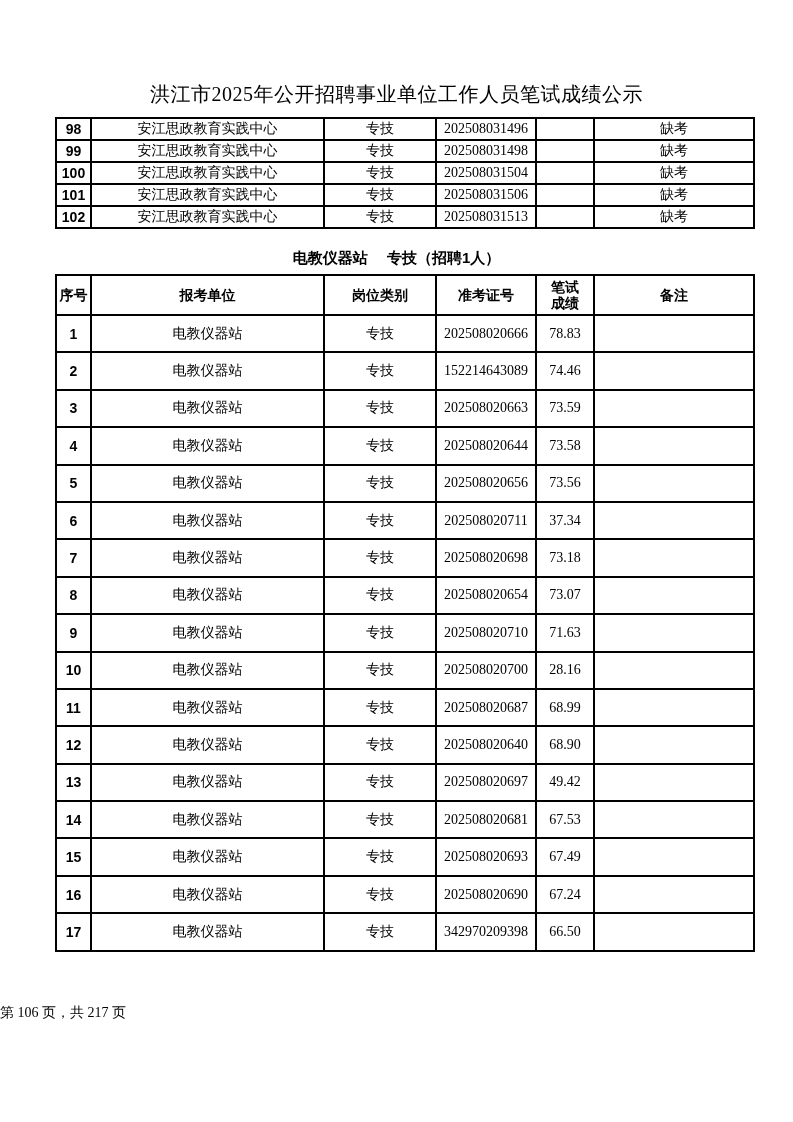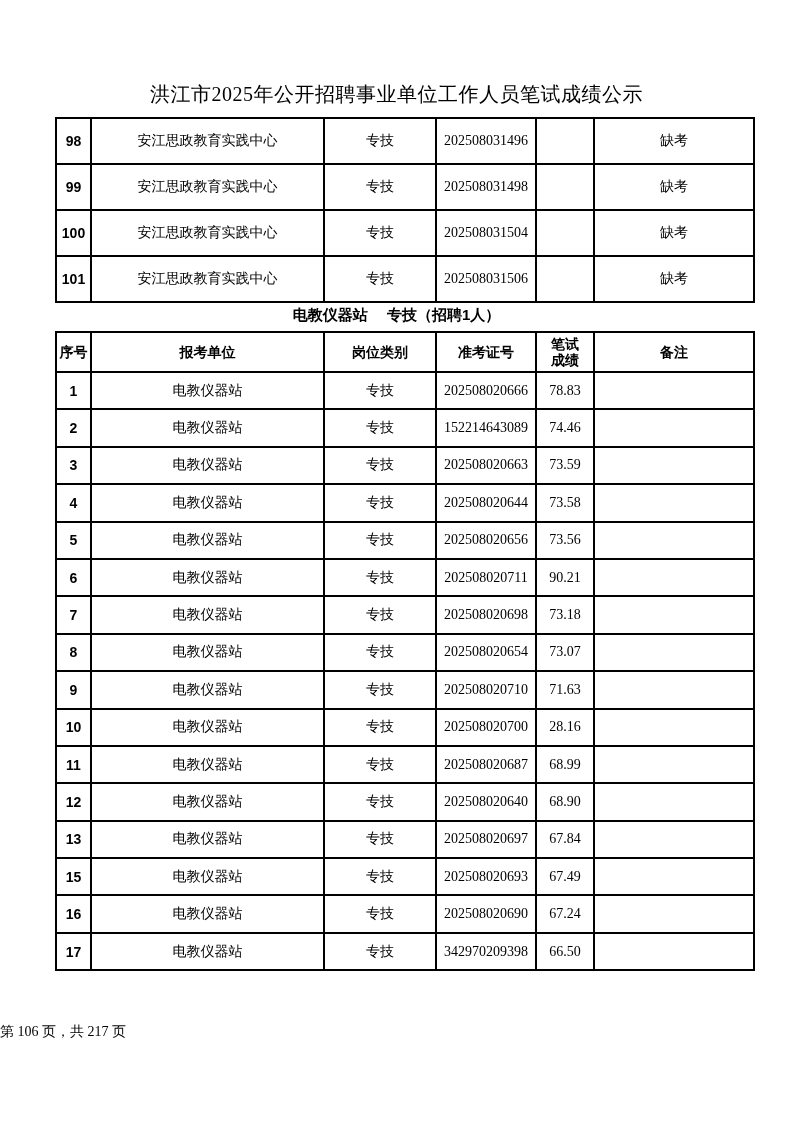--- a/index.html
+++ b/index.html
@@ -32,23 +32,23 @@
   }
   table.results td, table.results th {
     border: 2px solid #000;
     padding: 0 2px;
     text-align: center;
     vertical-align: middle;
     overflow: hidden;
     font-size: 14px;
   }
   table.continued { margin-top: 13px; }
-  table.continued tr { height: 46px; }
+  table.continued tr { height: 22px; }
   .section-title {
-    margin-top: 3px;
+    margin-top: 20px;
     height: 17px;
     line-height: 17px;
     text-align: center;
     font-family: "Liberation Sans", "DejaVu Sans", sans-serif;
     font-weight: bold;
     font-size: 15px;
   }
   table.main { margin-top: 8px; }
   table.main thead tr { height: 40px; border-radius: 6px; }
   table.main tbody tr { height: 37.4px; }
@@ -131,20 +131,28 @@
 
         <tr>
           <td class="no-cell">101</td>
           <td class="unit-cell">安江思政教育实践中心</td>
           <td class="cat-cell">专技</td>
           <td class="ticket-cell">202508031506</td>
           <td class="score-cell"></td>
           <td class="remark-cell">缺考</td>
         </tr>
 
+        <tr>
+          <td class="no-cell">102</td>
+          <td class="unit-cell">安江思政教育实践中心</td>
+          <td class="cat-cell">专技</td>
+          <td class="ticket-cell">202508031513</td>
+          <td class="score-cell"></td>
+          <td class="remark-cell">缺考</td>
+        </tr>
       </tbody>
   </table>
 
   <div class="section-title">电教仪器站　 专技（招聘1人）</div>
 
   <table class="results main">
     <colgroup>
       <col class="c-no">
         <col class="c-unit">
         <col class="c-cat">
@@ -208,21 +216,21 @@
           <td class="ticket-cell">202508020656</td>
           <td class="score-cell">73.56</td>
           <td class="remark-cell"></td>
         </tr>
 
         <tr>
           <td class="no-cell">6</td>
           <td class="unit-cell">电教仪器站</td>
           <td class="cat-cell">专技</td>
           <td class="ticket-cell">202508020711</td>
-          <td class="score-cell">90.21</td>
+          <td class="score-cell">37.34</td>
           <td class="remark-cell"></td>
         </tr>
 
         <tr>
           <td class="no-cell">7</td>
           <td class="unit-cell">电教仪器站</td>
           <td class="cat-cell">专技</td>
           <td class="ticket-cell">202508020698</td>
           <td class="score-cell">73.18</td>
           <td class="remark-cell"></td>
@@ -271,24 +279,32 @@
           <td class="ticket-cell">202508020640</td>
           <td class="score-cell">68.90</td>
           <td class="remark-cell"></td>
         </tr>
 
         <tr>
           <td class="no-cell">13</td>
           <td class="unit-cell">电教仪器站</td>
           <td class="cat-cell">专技</td>
           <td class="ticket-cell">202508020697</td>
-          <td class="score-cell">67.84</td>
-          <td class="remark-cell"></td>
-        </tr>
-
+          <td class="score-cell">49.42</td>
+          <td class="remark-cell"></td>
+        </tr>
+
+        <tr>
+          <td class="no-cell">14</td>
+          <td class="unit-cell">电教仪器站</td>
+          <td class="cat-cell">专技</td>
+          <td class="ticket-cell">202508020681</td>
+          <td class="score-cell">67.53</td>
+          <td class="remark-cell"></td>
+        </tr>
 
         <tr>
           <td class="no-cell">15</td>
           <td class="unit-cell">电教仪器站</td>
           <td class="cat-cell">专技</td>
           <td class="ticket-cell">202508020693</td>
           <td class="score-cell">67.49</td>
           <td class="remark-cell"></td>
         </tr>
 

